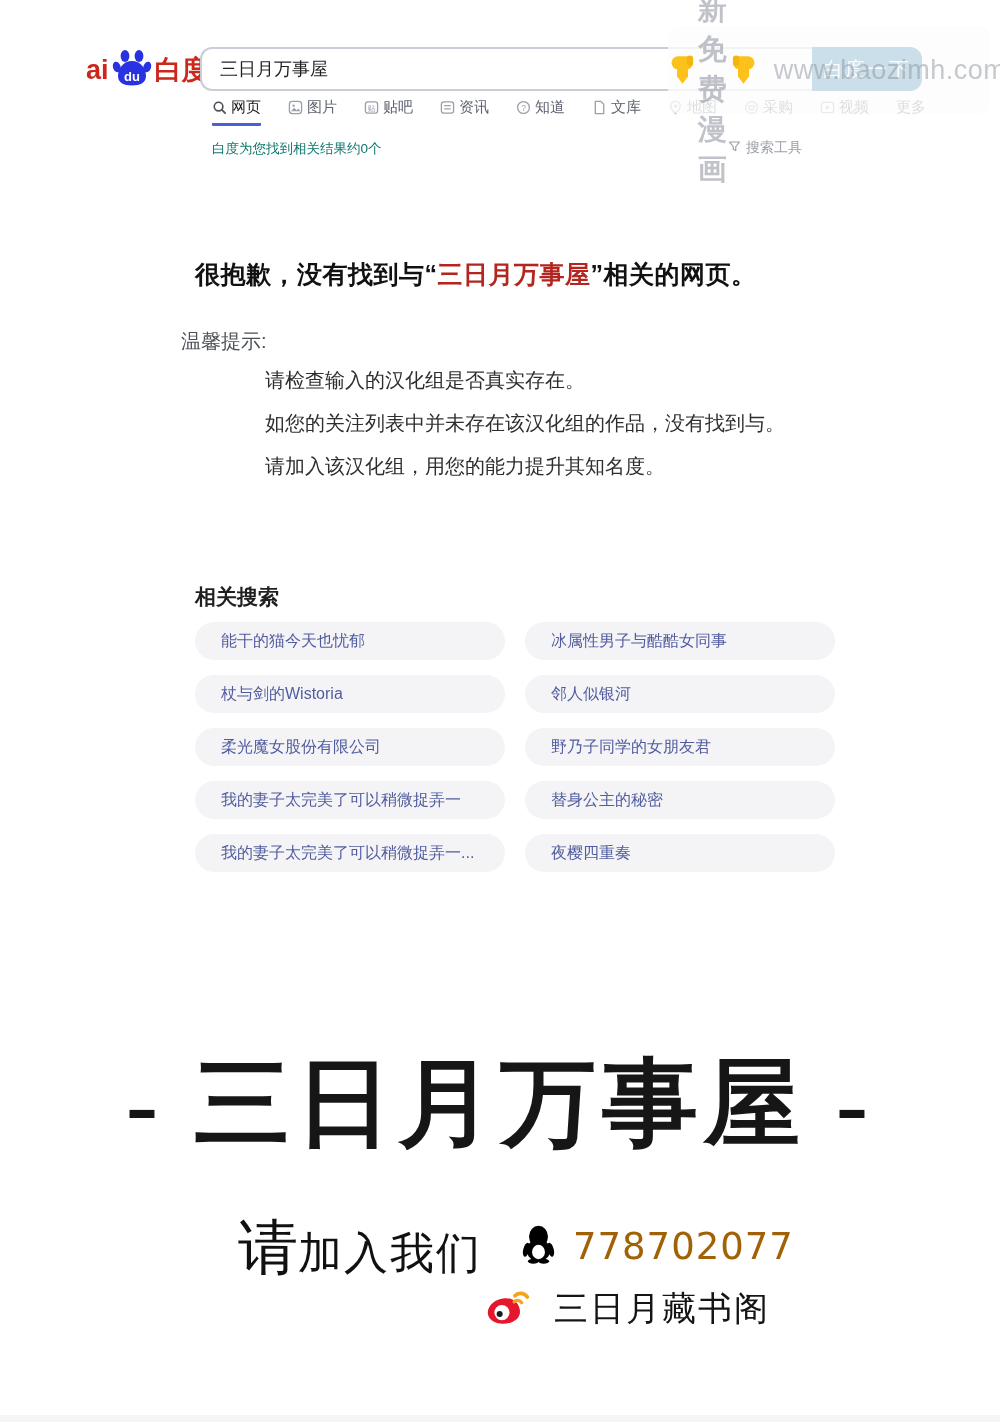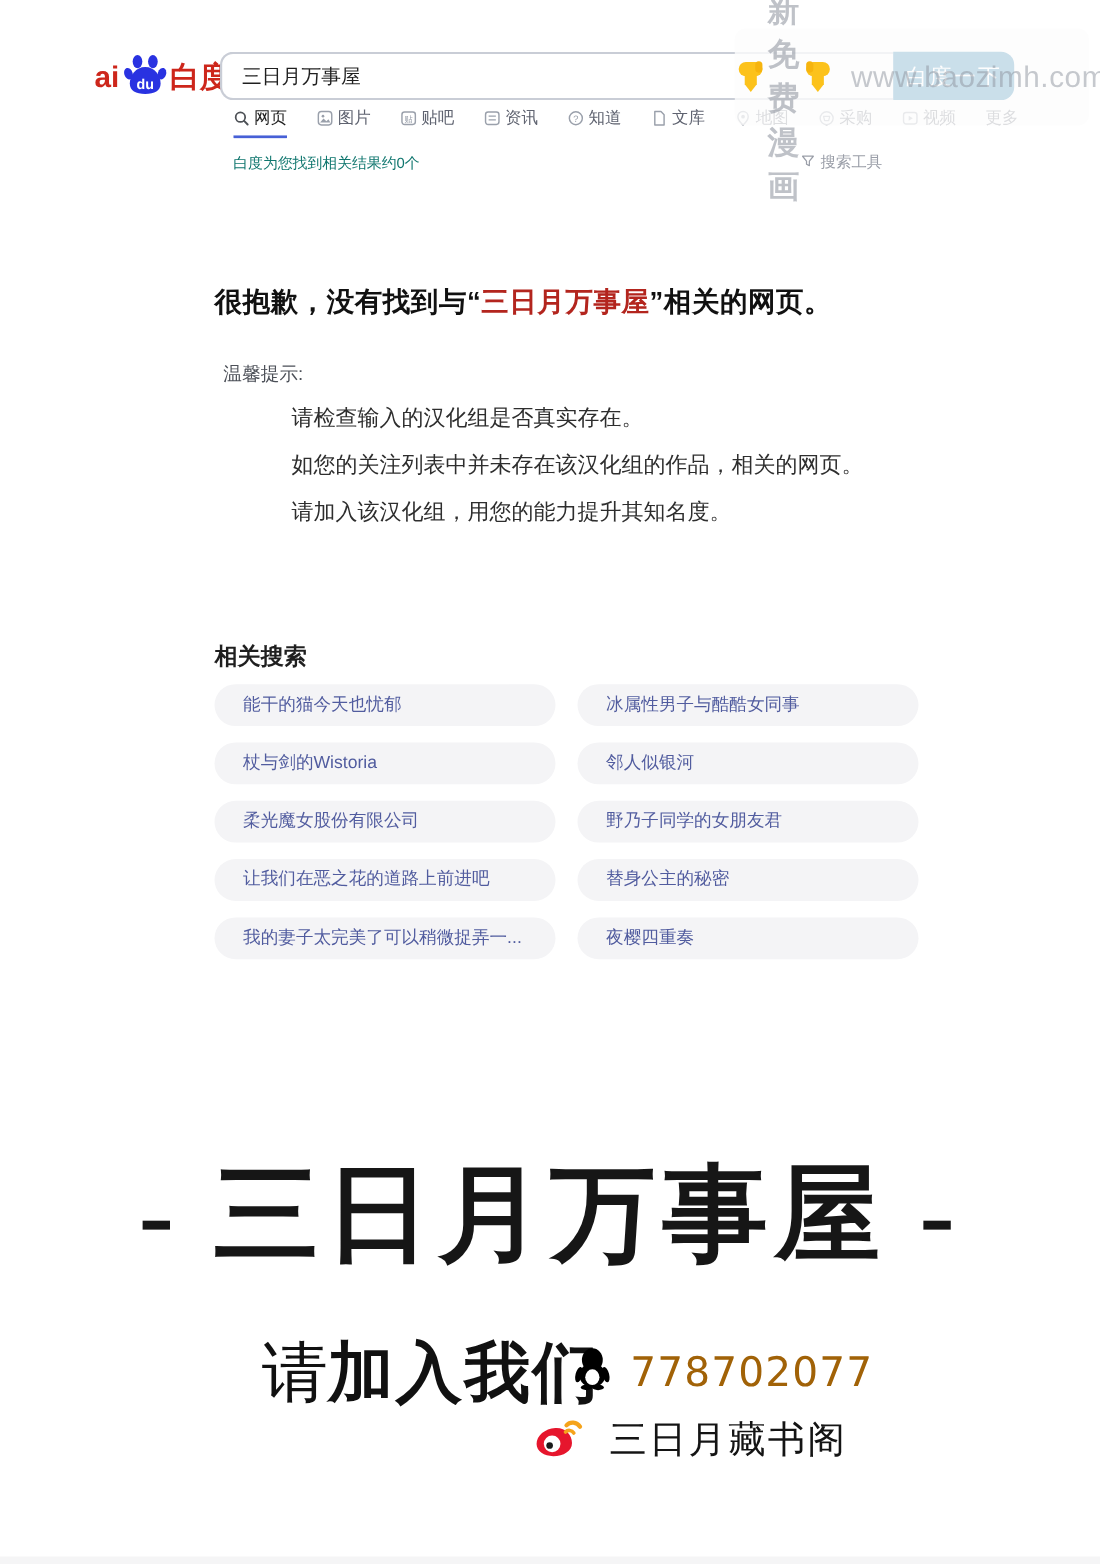--- a/index.html
+++ b/index.html
@@ -48,21 +48,21 @@
     display: flex; flex-direction: row; justify-content: center; align-items: center;
   }
   .wm-row1 { width: 100%; display: flex; align-items: center; justify-content: space-between; padding: 0 14px; }
   .wm-text1 { font-size: 29px; font-weight: 700; color: rgba(138,144,154,0.55); letter-spacing: 1px; }
   .wm-hand { width: 32px; height: 34px; }
   .wm-text2 { font-size: 27px; color: rgba(142,148,158,0.50); margin-top: 1px; letter-spacing: 0.5px; }
 
   
   .sorry { left: 195px; top: 258px; font-size: 25px; font-weight: 700; color: #111; letter-spacing: 0.5px; }
   .sorry .kw { color: #b3251e; }
-  .tips-title { left: 203px; top: 328px; font-size: 17px; color: #4c5058; }
+  .tips-title { left: 181px; top: 328px; font-size: 20px; color: #4c5058; }
   .tips { left: 265px; top: 366px; list-style: none; }
   .tips li { font-size: 20px; color: #2e2e2e; height: 43px; line-height: 28px; }
 
   .related-title { left: 195px; top: 583px; font-size: 21px; font-weight: 600; color: #1f1f1f; }
   .pills {
     left: 195px; top: 622px; display: grid;
     grid-template-columns: 310px 310px; column-gap: 20px; row-gap: 15px;
   }
   .pill {
     height: 38px; line-height: 38px; background: #f4f4f6; border-radius: 19px;
@@ -71,21 +71,21 @@
   }
 
   
   .big-title {
     left: 0; top: 1040px; width: 1000px; text-align: center;
     font-family: "Liberation Serif", "DejaVu Serif", serif; font-weight: 900;
     font-size: 96px; color: #161616; letter-spacing: 6px; white-space: nowrap;
   }
   .join { left: 238px; top: 1208px; display: flex; align-items: baseline; color: #111; }
   .join .big { font-size: 60px; font-weight: 500; }
-  .join .rest { font-size: 60px; font-weight: 700; letter-spacing: 2px; }
+  .join .rest { font-size: 44px; font-weight: 400; letter-spacing: 2px; }
   .qq-row { left: 520px; top: 1222px; display: flex; align-items: center; gap: 16px; }
   .qq-row .num { font-size: 37px; color: #a16207; letter-spacing: 1px; font-family: "DejaVu Sans", sans-serif; }
   .weibo-row { left: 484px; top: 1285px; display: flex; align-items: center; gap: 22px; }
   .weibo-row .name { font-size: 34px; color: #141414; letter-spacing: 2px; }
   .bottom-strip { left: 0; top: 1415px; width: 1000px; height: 7px; background: #f5f5f6; }
 </style>
 </head>
 <body>
 
 <div class="abs logo">
@@ -228,33 +228,33 @@
   <div class="wm-text2">www.baozimh.com</div>
 </div>
 
 <div class="abs sorry">
   <span>很抱歉，没有找到与“</span><span class="kw">三日月万事屋</span><span>”相关的网页。</span>
 </div>
 
 <div class="abs tips-title">温馨提示:</div>
 <ul class="abs tips" id="tips-list">
     <li>请检查输入的汉化组是否真实存在。</li>
-    <li>如您的关注列表中并未存在该汉化组的作品，相关的网页。</li>
+    <li>如您的关注列表中并未存在该汉化组的作品，没有找到与。</li>
     <li>请加入该汉化组，用您的能力提升其知名度。</li>
   </ul>
 
 <div class="abs related-title">相关搜索</div>
 <div class="abs pills" id="pills-grid">
     <div class="pill">能干的猫今天也忧郁</div>
     <div class="pill">冰属性男子与酷酷女同事</div>
     <div class="pill">杖与剑的Wistoria</div>
     <div class="pill">邻人似银河</div>
     <div class="pill">柔光魔女股份有限公司</div>
     <div class="pill">野乃子同学的女朋友君</div>
-    <div class="pill">让我们在恶之花的道路上前进吧</div>
+    <div class="pill">我的妻子太完美了可以稍微捉弄一</div>
     <div class="pill">替身公主的秘密</div>
     <div class="pill">我的妻子太完美了可以稍微捉弄一...</div>
     <div class="pill">夜樱四重奏</div>
   </div>
 
 <div class="abs big-title">- 三日月万事屋 -</div>
 
 <div class="abs join">
   <span class="big">请</span>
     <span class="rest">加入我们</span>

